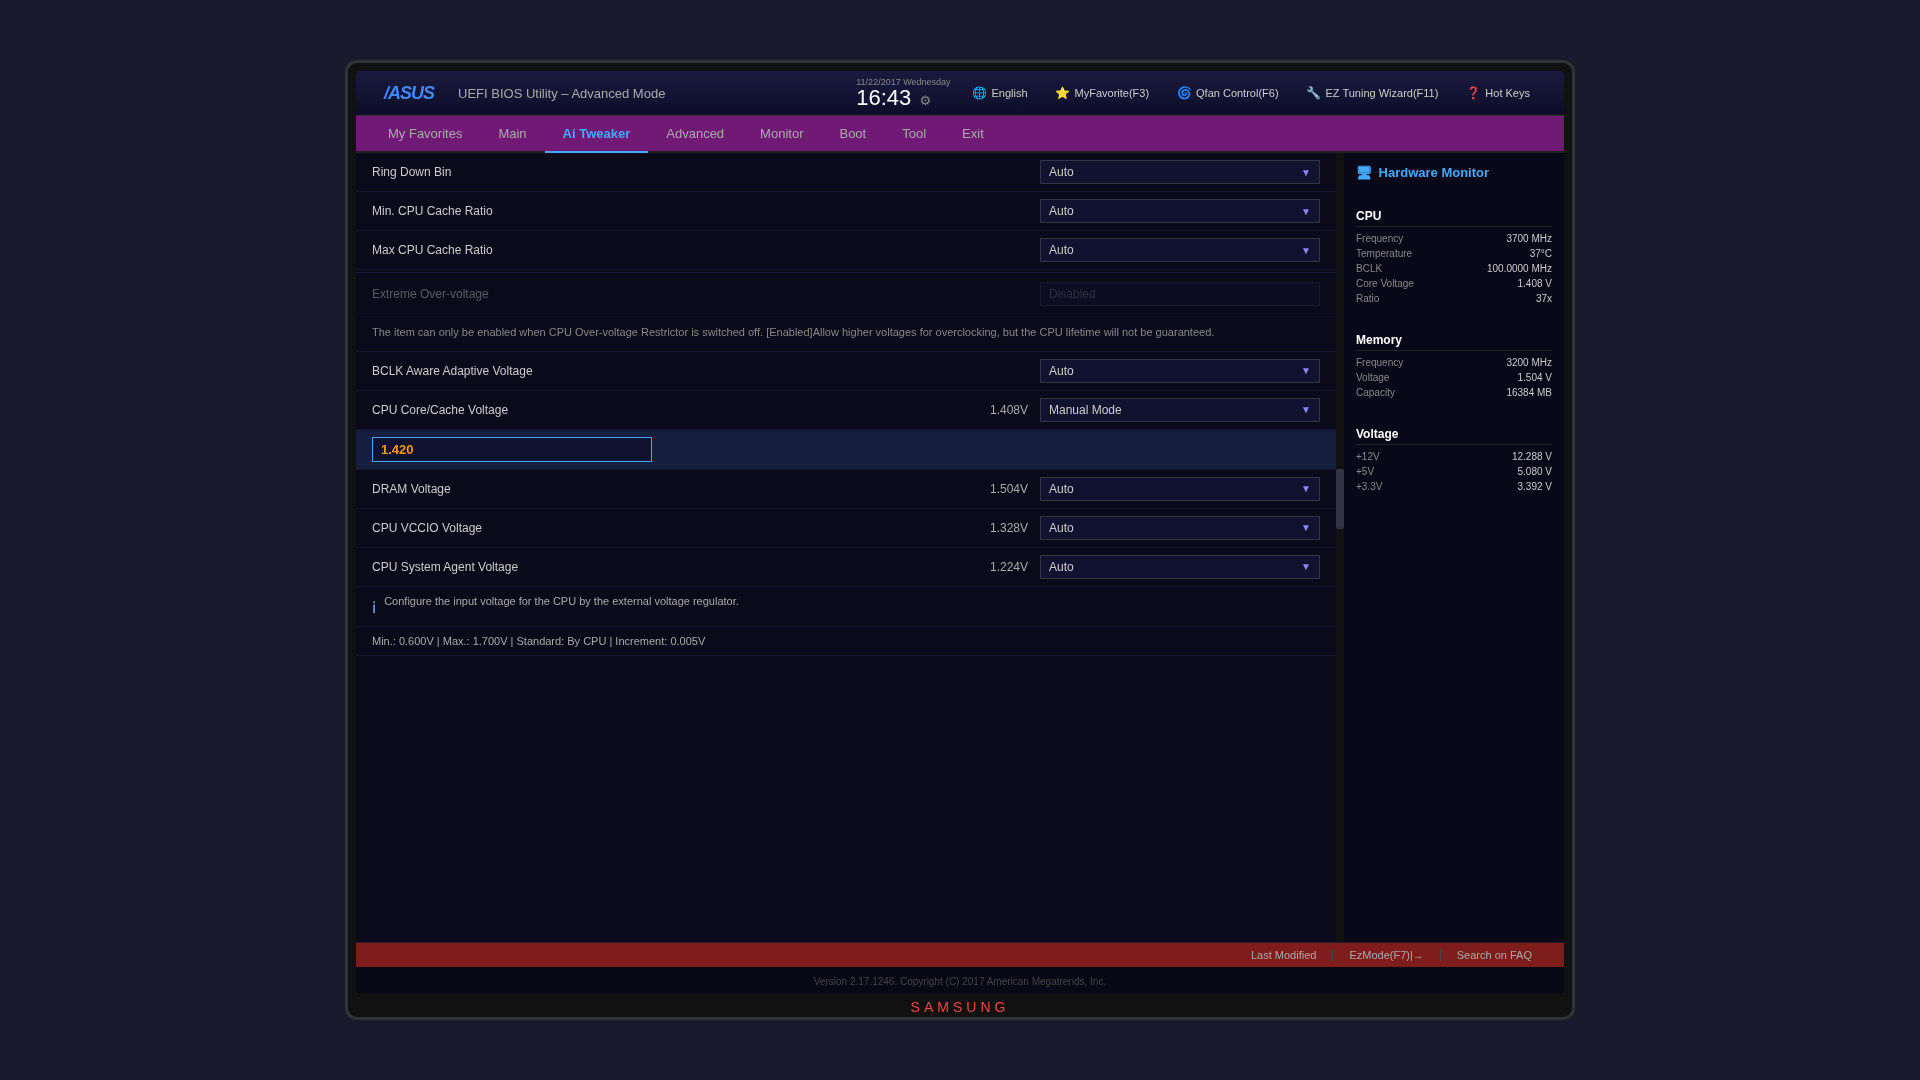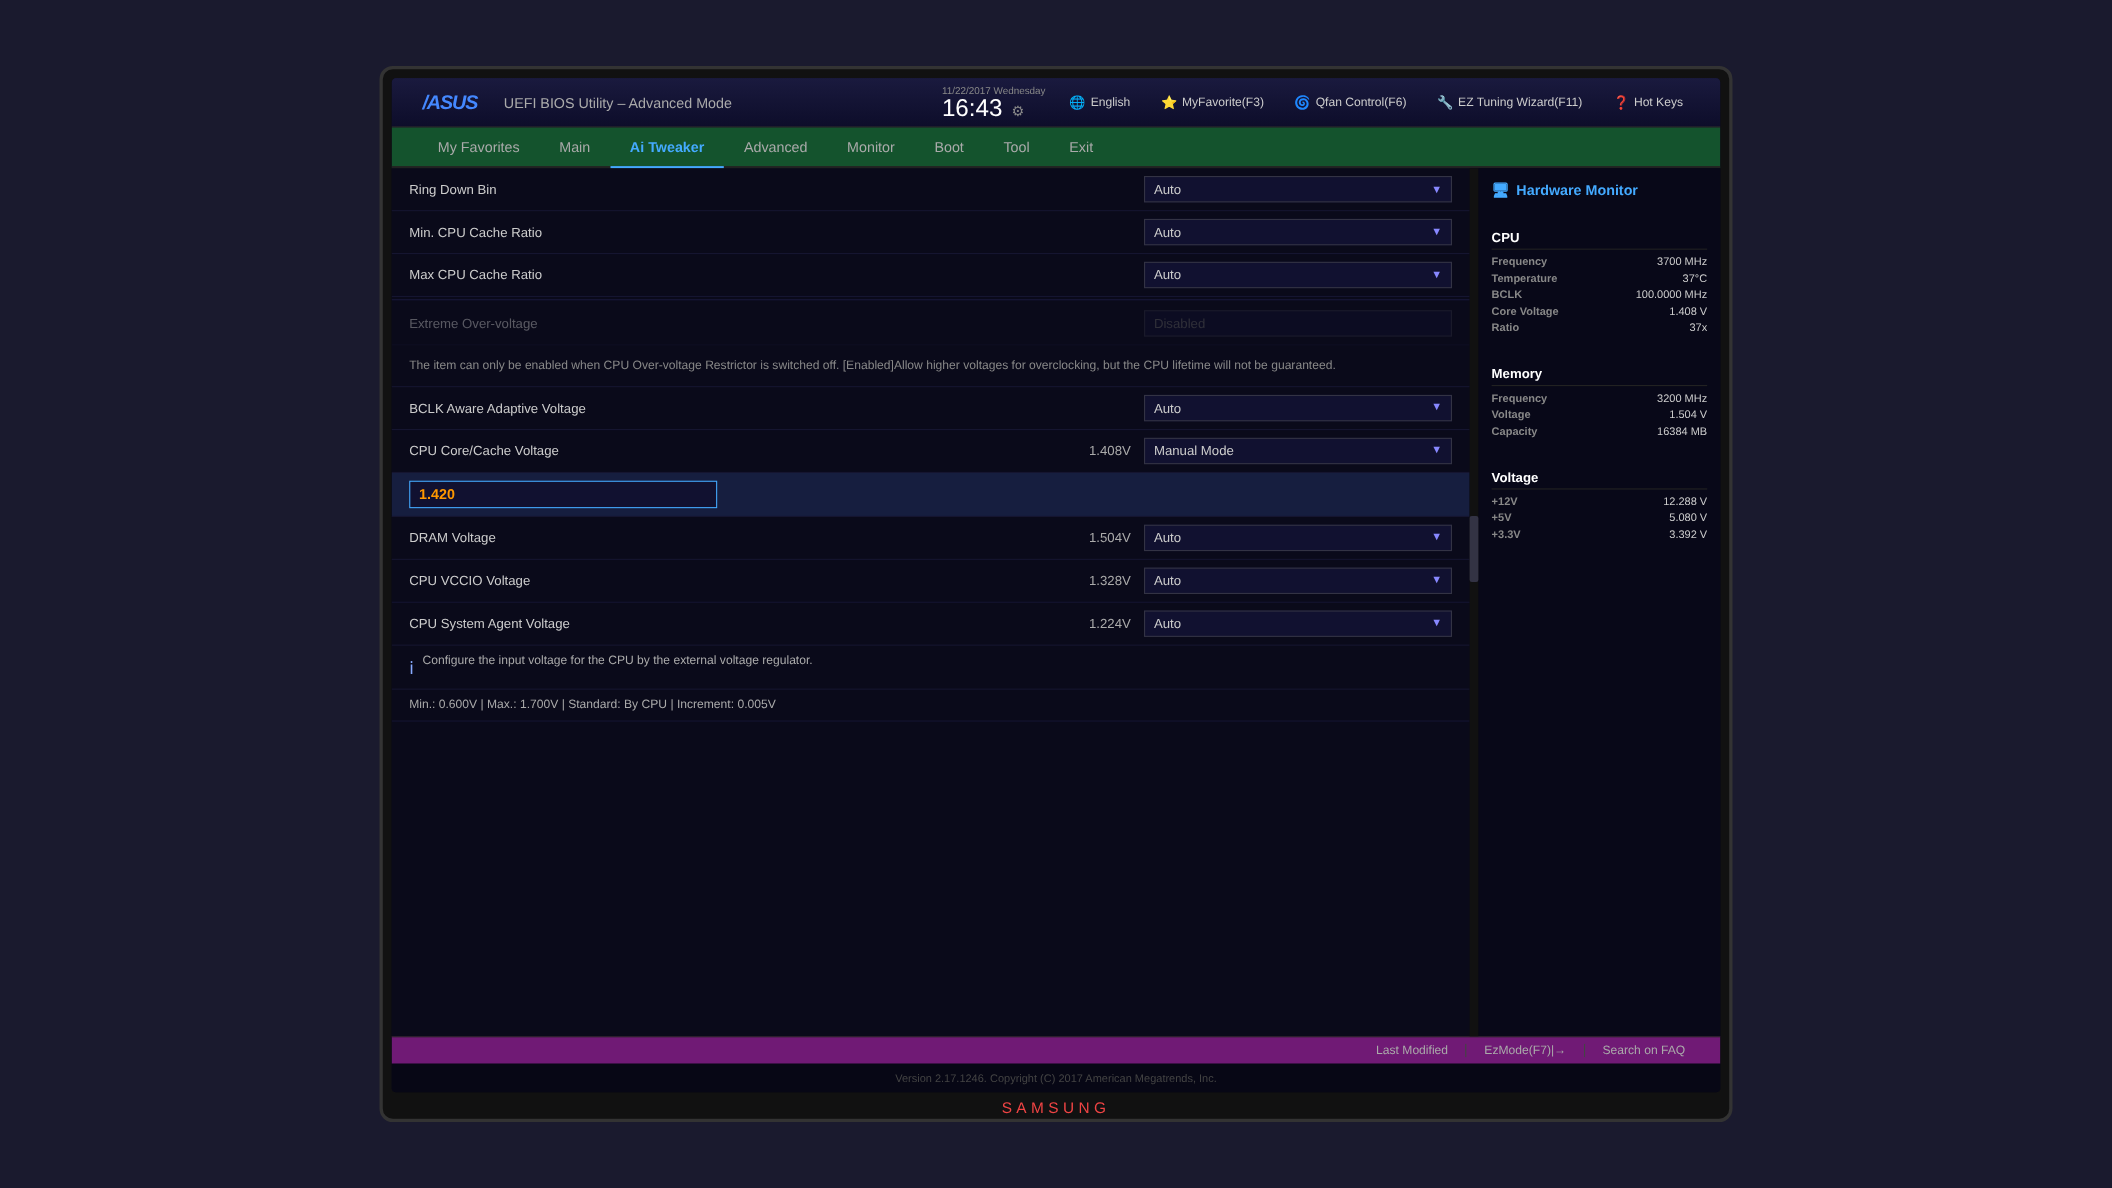--- a/index.html
+++ b/index.html
@@ -86,25 +86,25 @@
       gap: 4px;
       color: #ccc;
       font-size: 11px;
       cursor: pointer;
       padding: 2px 6px;
       border-radius: 3px;
     }
     .tool-icon { font-size: 12px; color: #88aaff; }
     
     .bios-nav {
-      background: #14532d;
+      background: #701a75;
       display: flex;
       align-items: center;
       border-bottom: 2px solid #222;
-      padding: 0 24px;
+      padding: 0 14px;
     }
     .nav-tab {
       color: #aaa;
       font-size: 13px;
       padding: 10px 18px;
       cursor: pointer;
       border-bottom: 2px solid transparent;
       margin-bottom: -2px;
     }
     .nav-tab.active {
@@ -232,25 +232,25 @@
       margin-bottom: 6px;
       border-bottom: 1px solid #222;
       padding-bottom: 3px;
       margin-top: 29px;
     }
     .hw-row {
       display: flex;
       justify-content: space-between;
       margin-bottom: 4px;
     }
-    .hw-row-label { color: #888; font-size: 10px; font-weight: bold; }
+    .hw-row-label { color: #888; font-size: 10px; }
     .hw-row-value { color: #ccc; font-size: 10px; }
     
     .bios-footer {
-      background: #701a75;
+      background: #7f1d1d;
       padding: 6px 16px;
       display: flex;
       align-items: center;
       justify-content: flex-end;
       gap: 0;
       border-top: 1px solid #222;
     }
     .footer-item {
       color: #aaa;
       font-size: 11px;

